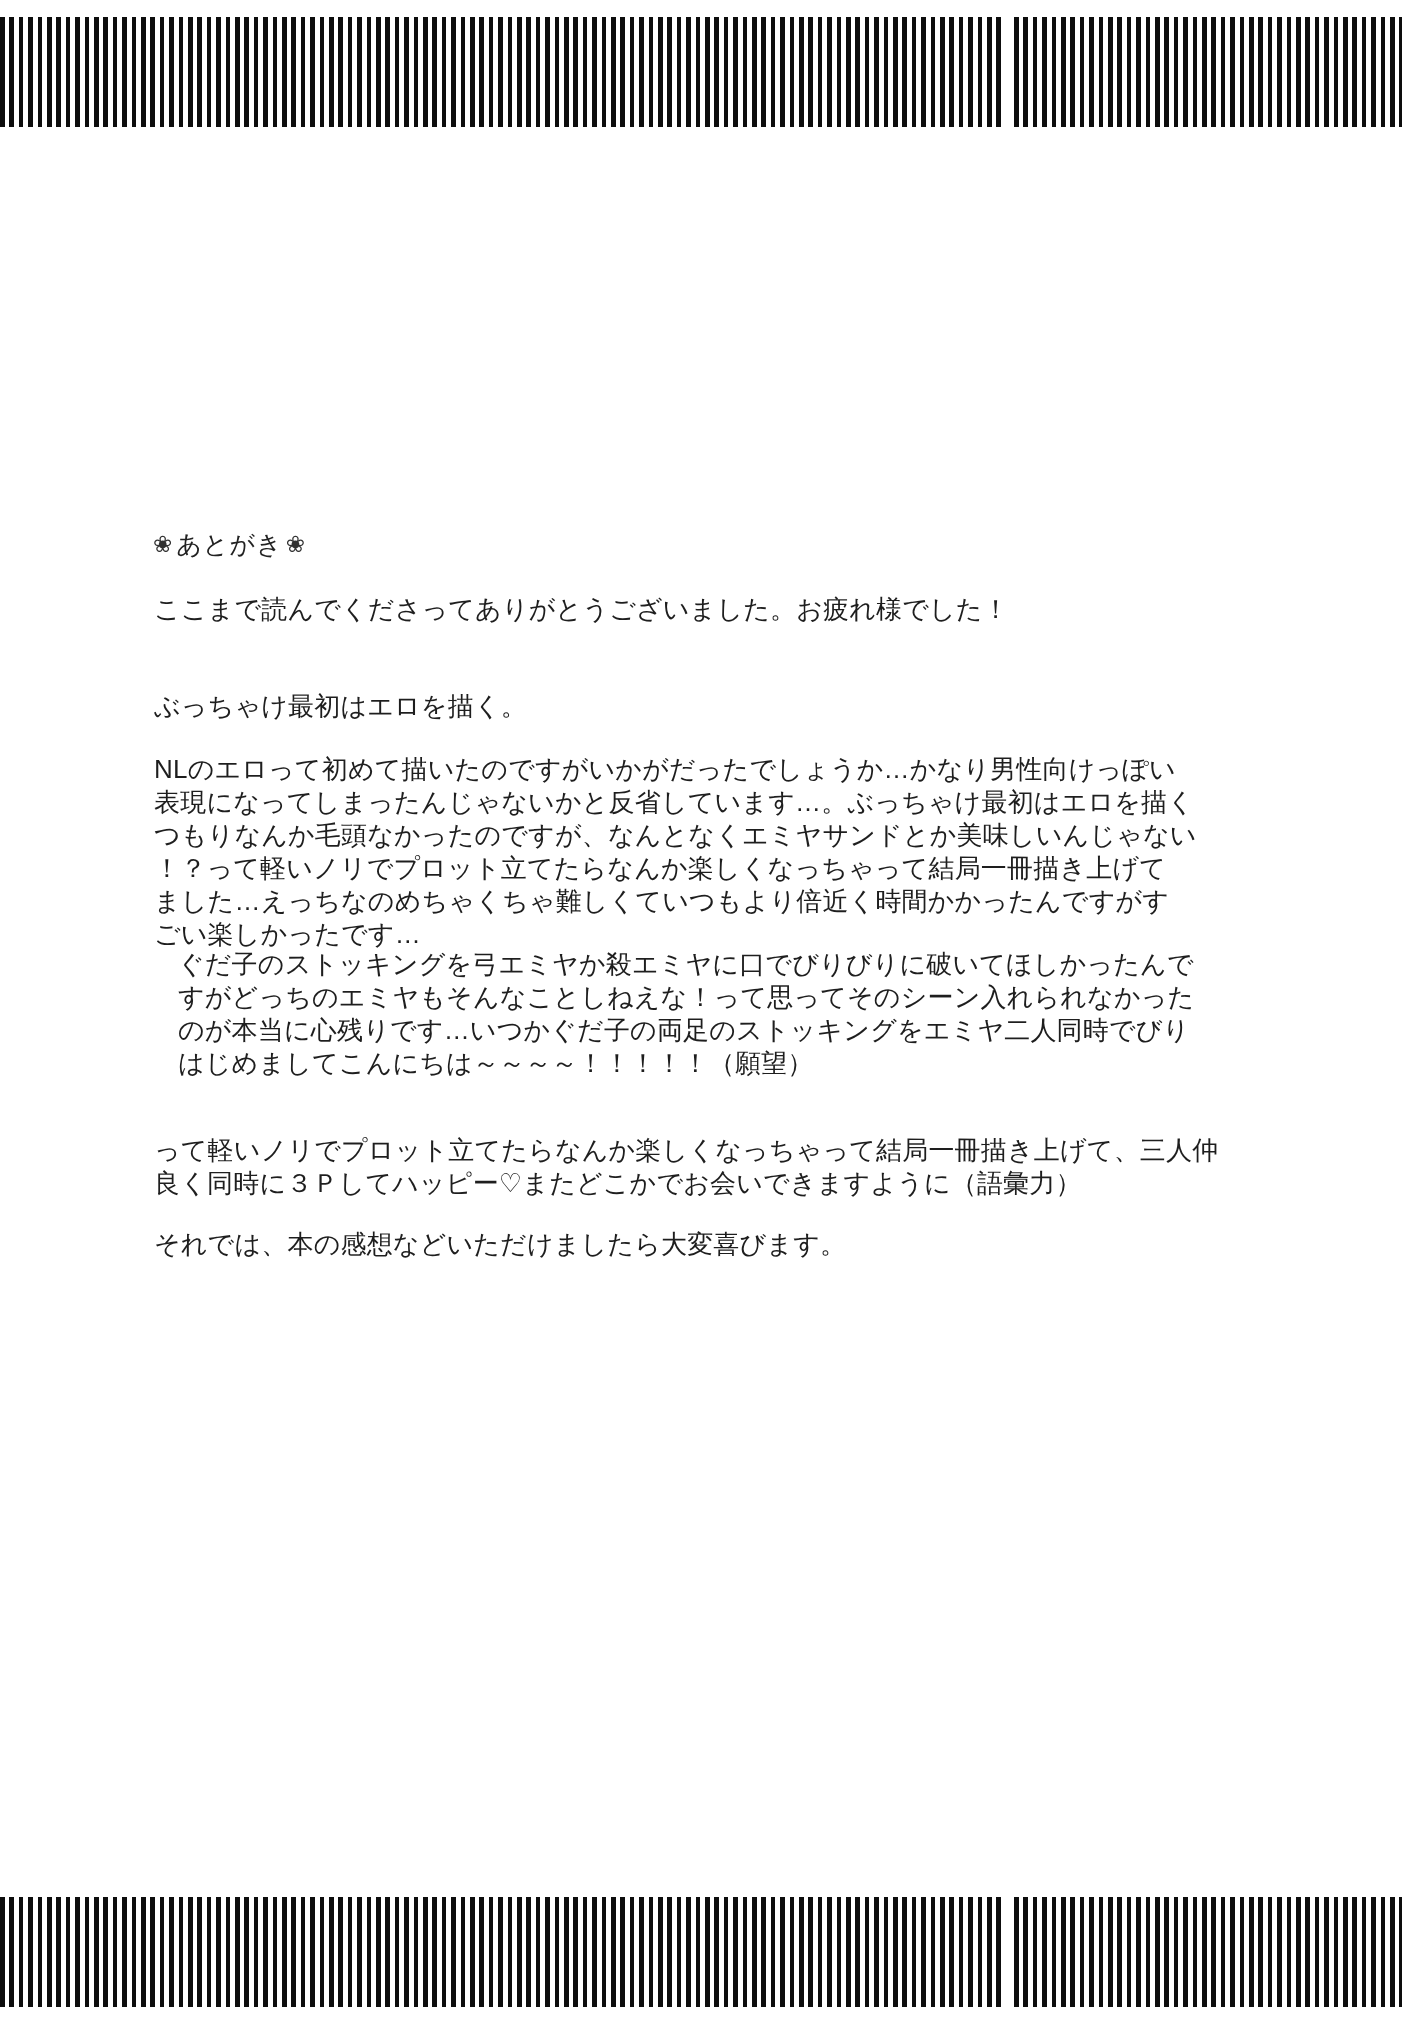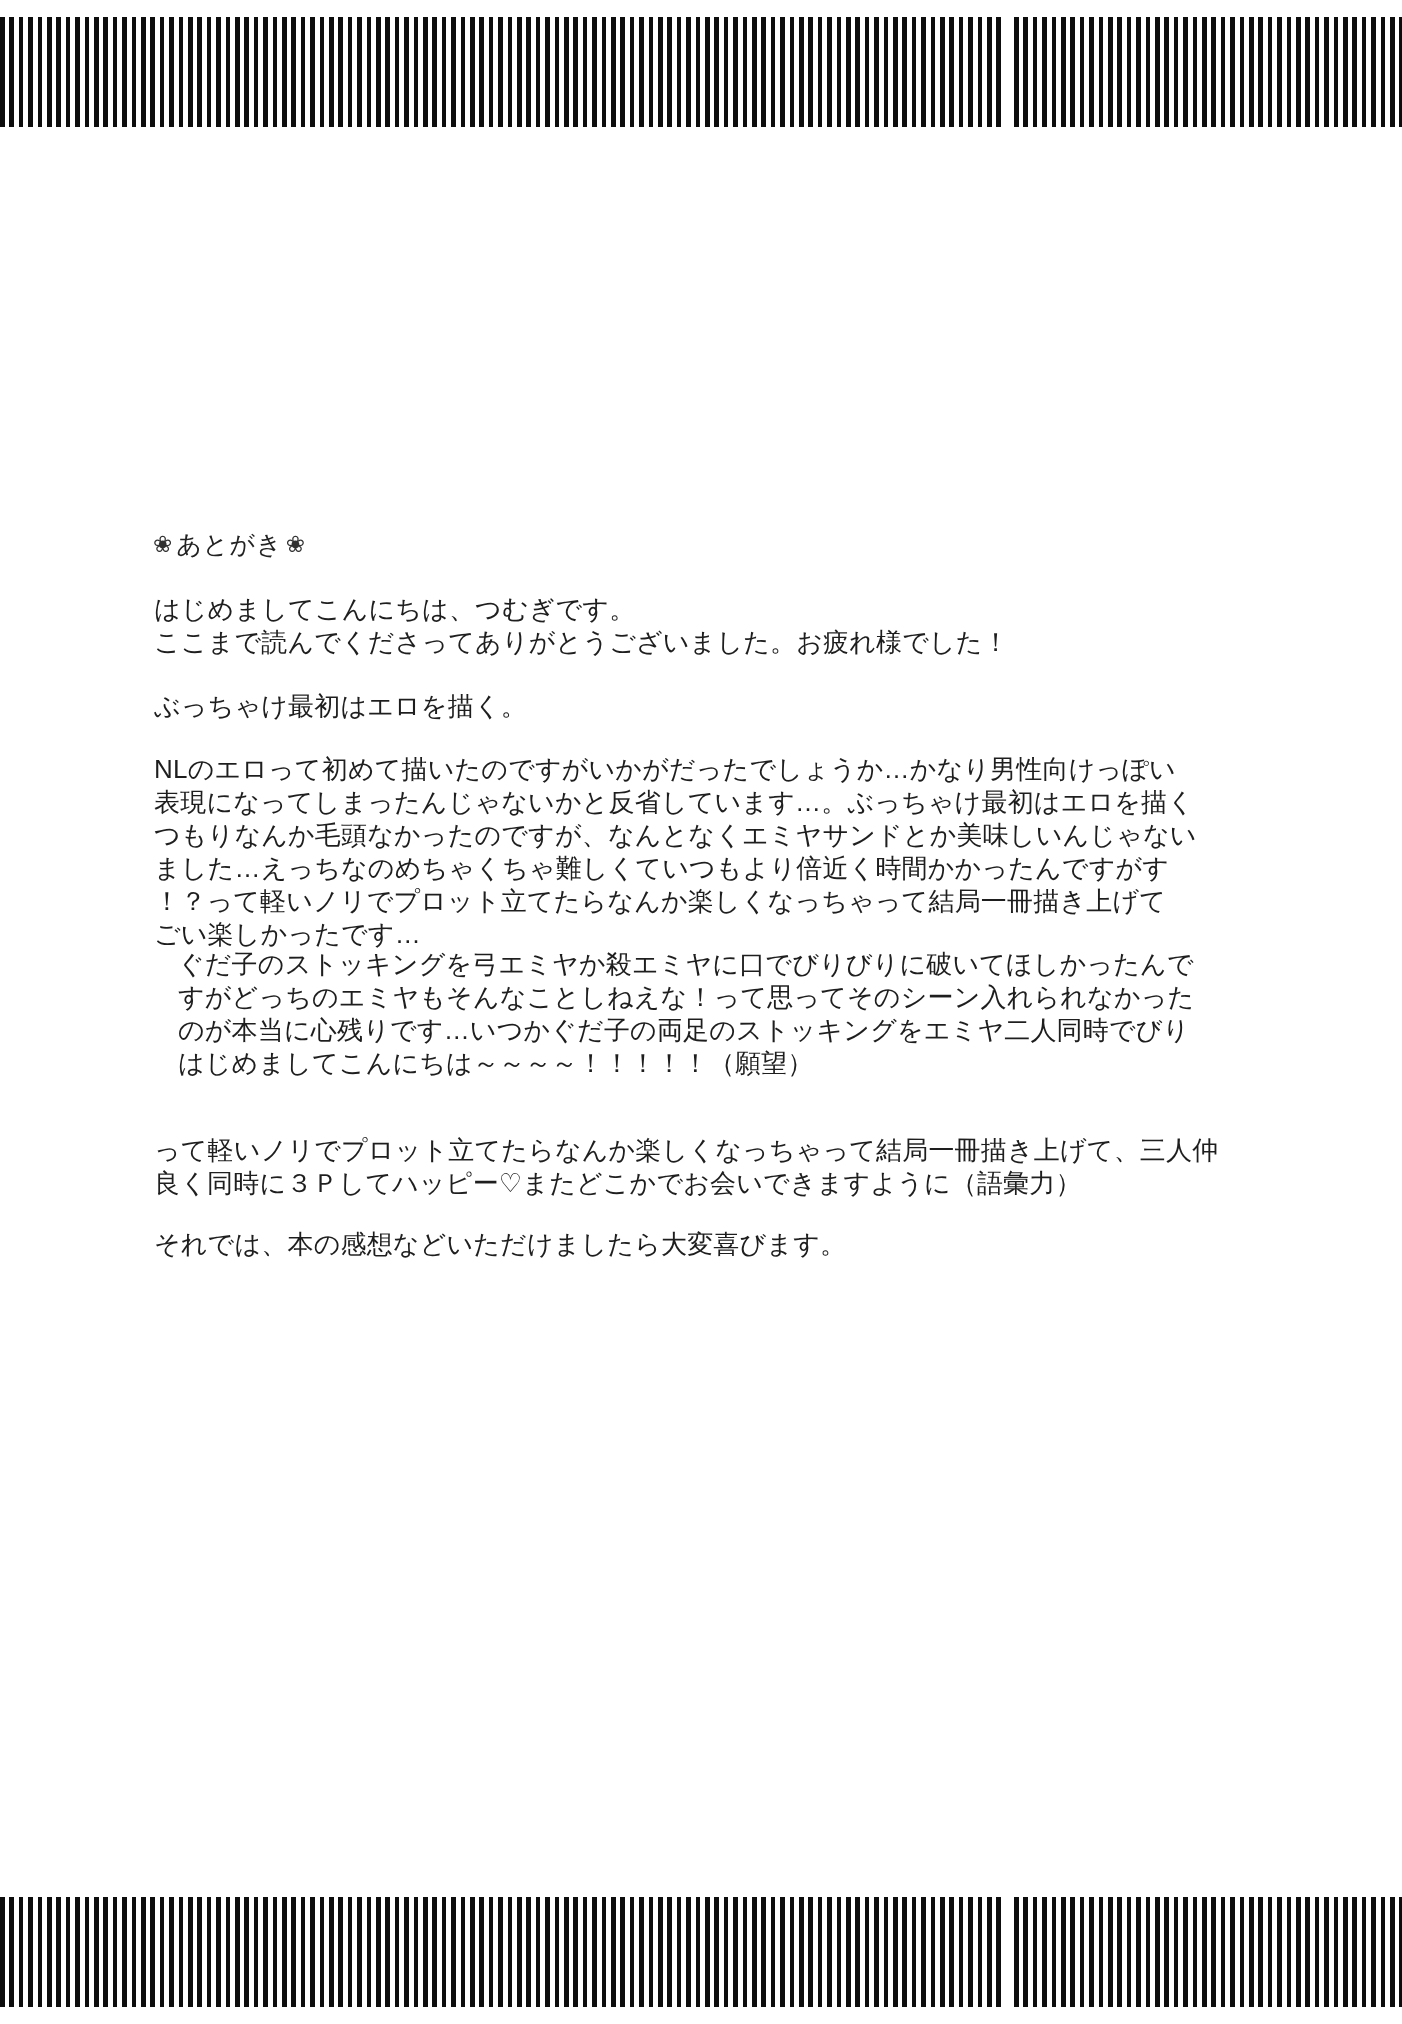--- a/index.html
+++ b/index.html
@@ -88,34 +88,33 @@
     <div class="stripe-seg right"></div>
   </div>
 
   <div class="title-row">
     <span class="ornament">❀</span>
     <span>あとがき</span>
     <span class="ornament">❀</span>
   </div>
 
   <div class="para p1">
-    <div class="line">はじめましてこんにちは、つむぎです。</div>
     <div class="line">ここまで読んでくださってありがとうございました。お疲れ様でした！</div>
   </div>
 
   <div class="para p2">
     <div class="line">ぶっちゃけ最初はエロを描く。</div>
   </div>
 
   <div class="para p3">
     <div class="line">NLのエロって初めて描いたのですがいかがだったでしょうか…かなり男性向けっぽい</div>
     <div class="line">表現になってしまったんじゃないかと反省しています…。ぶっちゃけ最初はエロを描く</div>
     <div class="line">つもりなんか毛頭なかったのですが、なんとなくエミヤサンドとか美味しいんじゃない</div>
+    <div class="line">！？って軽いノリでプロット立てたらなんか楽しくなっちゃって結局一冊描き上げて</div>
     <div class="line">ました…えっちなのめちゃくちゃ難しくていつもより倍近く時間かかったんですがす</div>
-    <div class="line">！？って軽いノリでプロット立てたらなんか楽しくなっちゃって結局一冊描き上げて</div>
     <div class="line">ごい楽しかったです…</div>
   </div>
 
   <div class="para p4">
     <div class="line">ぐだ子のストッキングを弓エミヤか殺エミヤに口でびりびりに破いてほしかったんで</div>
     <div class="line">すがどっちのエミヤもそんなことしねえな！って思ってそのシーン入れられなかった</div>
     <div class="line">のが本当に心残りです…いつかぐだ子の両足のストッキングをエミヤ二人同時でびり</div>
     <div class="line">はじめましてこんにちは～～～～！！！！！（願望）</div>
   </div>
 

